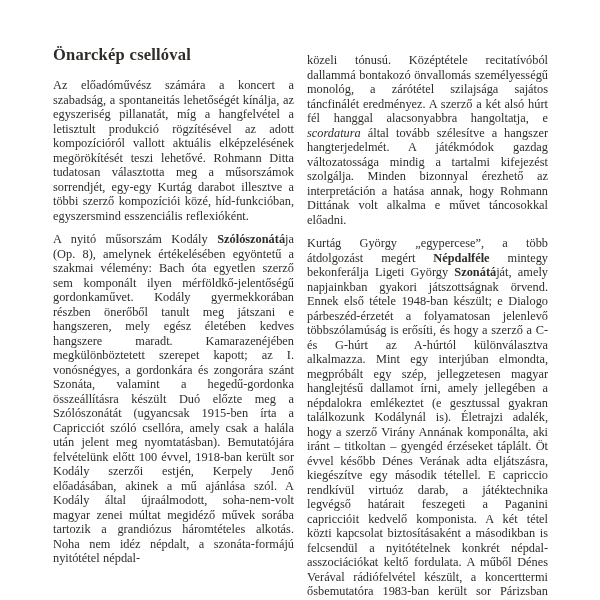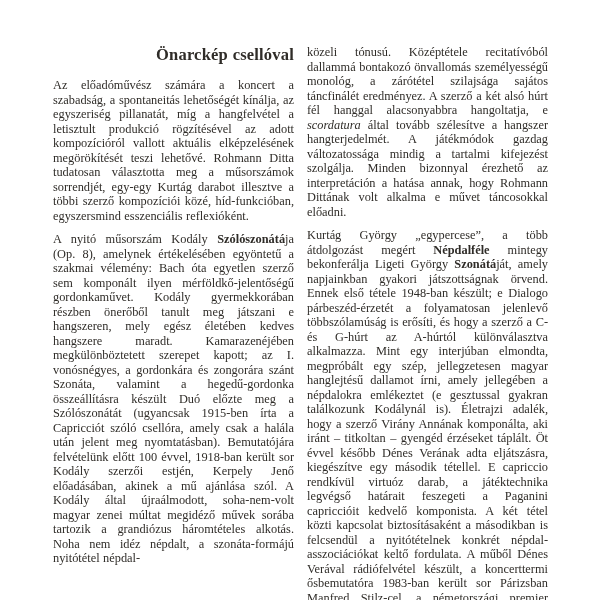--- a/index.html
+++ b/index.html
@@ -33,24 +33,24 @@
     line-height: 14.5px;
     hyphens: none;
     word-spacing: 0.4px;
   }
   .title {
     font-size: 16.5px;
     line-height: 19px;
     font-weight: bold;
     letter-spacing: 0.2px;
     margin: 0 0 14px 0;
-    text-align: right;
+    text-align: left;
   }
   .para {
-    margin: 0 0 9px 0;
+    margin: 8px 0 9px 0;
   }
   .para:last-child {
     margin-bottom: 0;
   }
   .col p span { white-space: normal; }
 </style>
 </head>
 <body>
 
 <div class="page">

